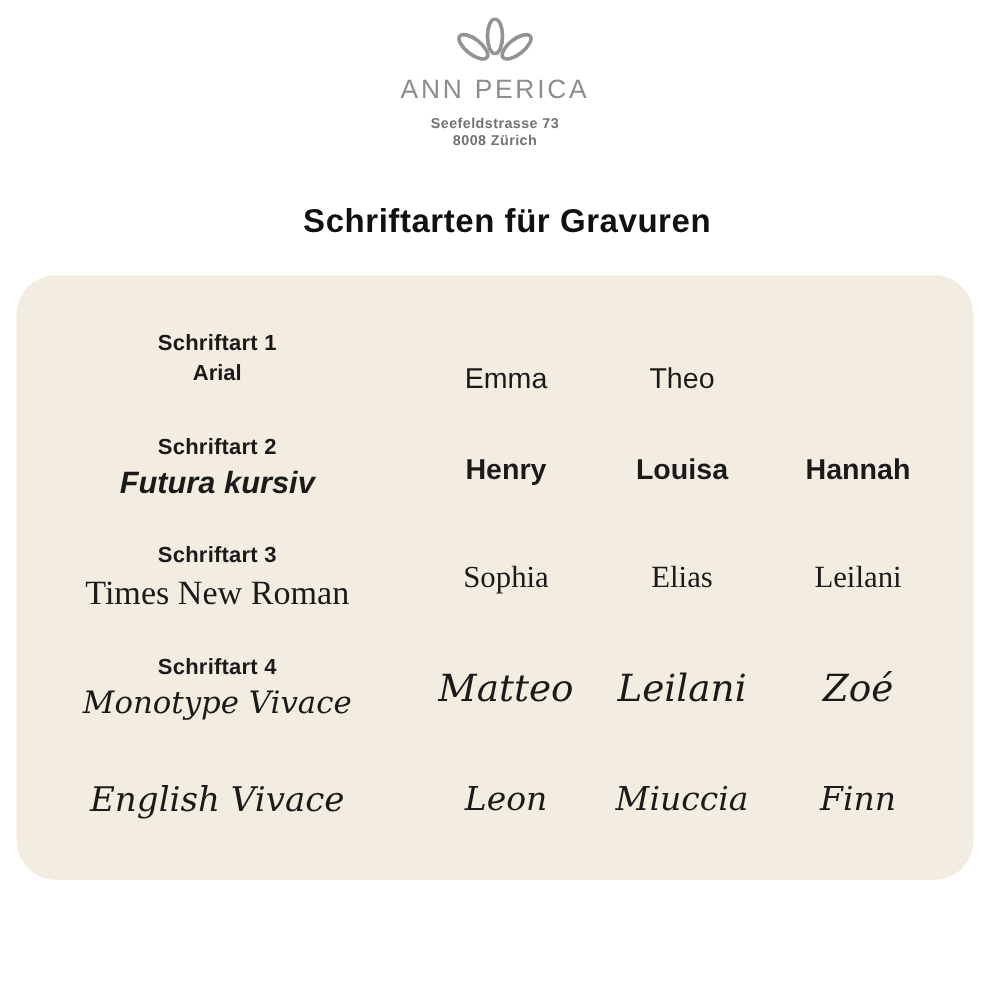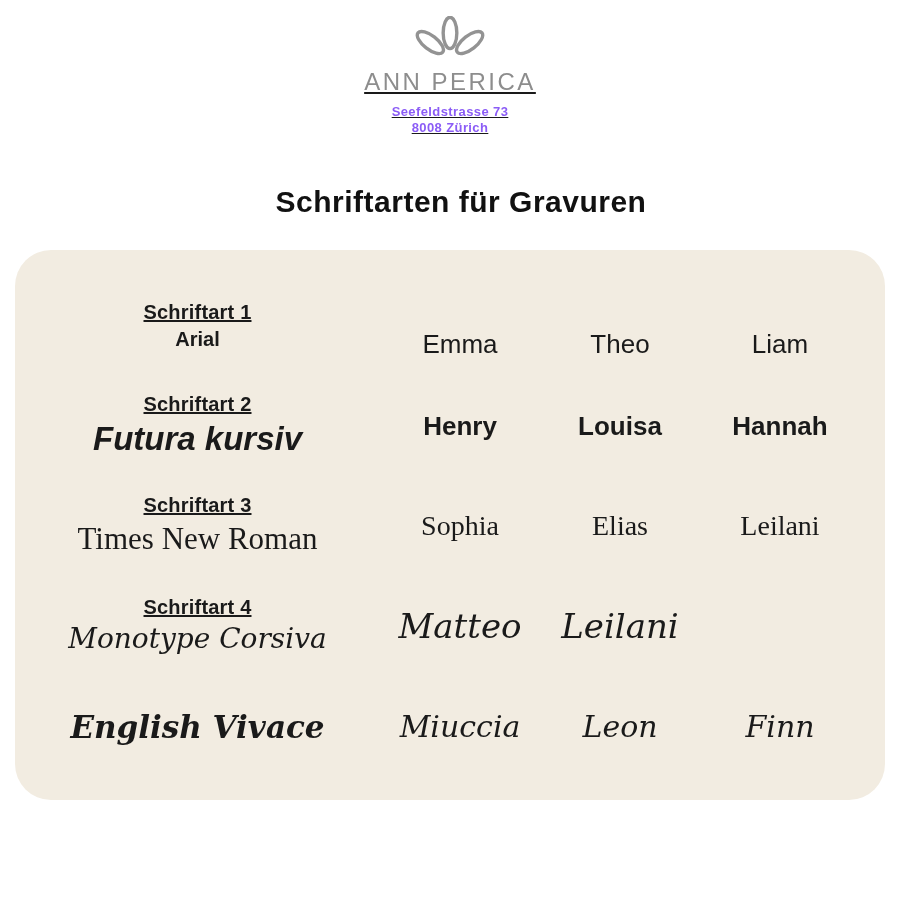--- a/index.html
+++ b/index.html
@@ -6,34 +6,34 @@
   html, body { width: 900px; height: 900px; }
   body {
     background: #ffffff;
     font-family: "Liberation Sans", sans-serif;
     color: #1a1a1a;
     overflow: hidden;
   }
   .page { position: relative; width: 900px; height: 900px; }
 
   
-  .brand-header { text-align: center; padding-top: 16px; text-decoration: underline; }
+  .brand-header { text-align: center; padding-top: 16px; }
   .logo { display: block; margin: 0 auto; }
   .brand-name {
     margin-top: 2px;
     font-size: 24px;
     font-weight: 400;
     letter-spacing: 2.5px;
     color: #8d8d8d;
   }
   .addr {
     font-size: 13px;
     font-weight: 700;
     letter-spacing: 0.4px;
-    color: #8b5cf6;
+    color: #737373;
     line-height: 1.25;
   }
   .addr-first { margin-top: 8px; }
 
   
   .page-title {
     margin-top: 48px;
     text-align: center;
     font-size: 30px;
     font-weight: 600;
@@ -56,39 +56,38 @@
     grid-template-columns: 365px 1fr 1fr 1fr;
     align-items: center;
     height: 100px;
   }
   .label-cell { text-align: center; }
   .row-label {
     font-size: 20px;
     font-weight: 600;
     line-height: 1.15;
     letter-spacing: 0.2px;
-    text-decoration: underline;
   }
   .font-name { line-height: 1.2; margin-top: 3px; }
   .sample { text-align: center; }
 
   
   .style-arial  .font-name { font-size: 20px; font-weight: 600; }
   .style-arial  .sample    { font-size: 26px; font-weight: 400; font-family: "Liberation Sans", sans-serif; margin-top: 36px; }
 
-  .style-futura .font-name { font-size: 33px; font-weight: 600; font-style: italic; }
+  .style-futura .font-name { font-size: 28px; font-weight: 600; font-style: italic; }
   .style-futura .sample    { font-size: 26px; font-weight: 600; font-family: "Liberation Sans", sans-serif; }
 
   .style-times  .font-name { font-size: 31px; font-weight: 400; font-family: "Liberation Serif", serif; }
   .style-times  .sample    { font-size: 28px; font-weight: 400; font-family: "Liberation Serif", serif; }
 
   .style-corsiva .font-name { font-size: 28px; font-weight: 400; font-style: italic; font-family: "DejaVu Serif", serif; }
   .style-corsiva .sample    { font-size: 34px; font-weight: 400; font-style: italic; font-family: "DejaVu Serif", serif; }
 
-  .style-script .font-name { font-size: 31px; font-weight: 700; font-style: italic; font-family: "DejaVu Serif", serif; }
+  .style-script .font-name { font-size: 31px; font-weight: 400; font-style: italic; font-family: "DejaVu Serif", serif; }
   .style-script .sample    { font-size: 30px; font-weight: 400; font-style: italic; font-family: "DejaVu Serif", serif; }
 </style>
 </head>
 <body>
 
 <div class="page">
 
   <header class="brand-header">
     <svg class="logo" width="74" height="50" viewBox="0 0 92 62" aria-hidden="true">
       <g fill="none" stroke="#939393" stroke-width="4.2">
@@ -105,21 +104,20 @@
   <h1 class="page-title">Schriftarten für Gravuren</h1>
 
   <section class="card" id="font-card">
     <div class="font-row style-arial">
       <div class="label-cell">
         <div class="row-label">Schriftart 1</div>
         <div class="font-name">Arial</div>
       </div>
       <div class="sample">Emma</div>
       <div class="sample">Theo</div>
-      <div class="sample">Liam</div>
     </div>
 
     <div class="font-row style-futura">
       <div class="label-cell">
         <div class="row-label">Schriftart 2</div>
         <div class="font-name">Futura kursiv</div>
       </div>
       <div class="sample">Henry</div>
       <div class="sample">Louisa</div>
       <div class="sample">Hannah</div>
@@ -131,29 +129,30 @@
         <div class="font-name">Times New Roman</div>
       </div>
       <div class="sample">Sophia</div>
       <div class="sample">Elias</div>
       <div class="sample">Leilani</div>
     </div>
 
     <div class="font-row style-corsiva">
       <div class="label-cell">
         <div class="row-label">Schriftart 4</div>
-        <div class="font-name">Monotype Corsiva</div>
+        <div class="font-name">Monotype Vivace</div>
       </div>
       <div class="sample">Matteo</div>
       <div class="sample">Leilani</div>
+      <div class="sample">Zoé</div>
     </div>
 
     <div class="font-row style-script">
       <div class="label-cell">
         <div class="font-name">English Vivace</div>
       </div>
+      <div class="sample">Leon</div>
       <div class="sample">Miuccia</div>
-      <div class="sample">Leon</div>
       <div class="sample">Finn</div>
     </div>
   </section>
 
 </div>
 
 </body></html>

